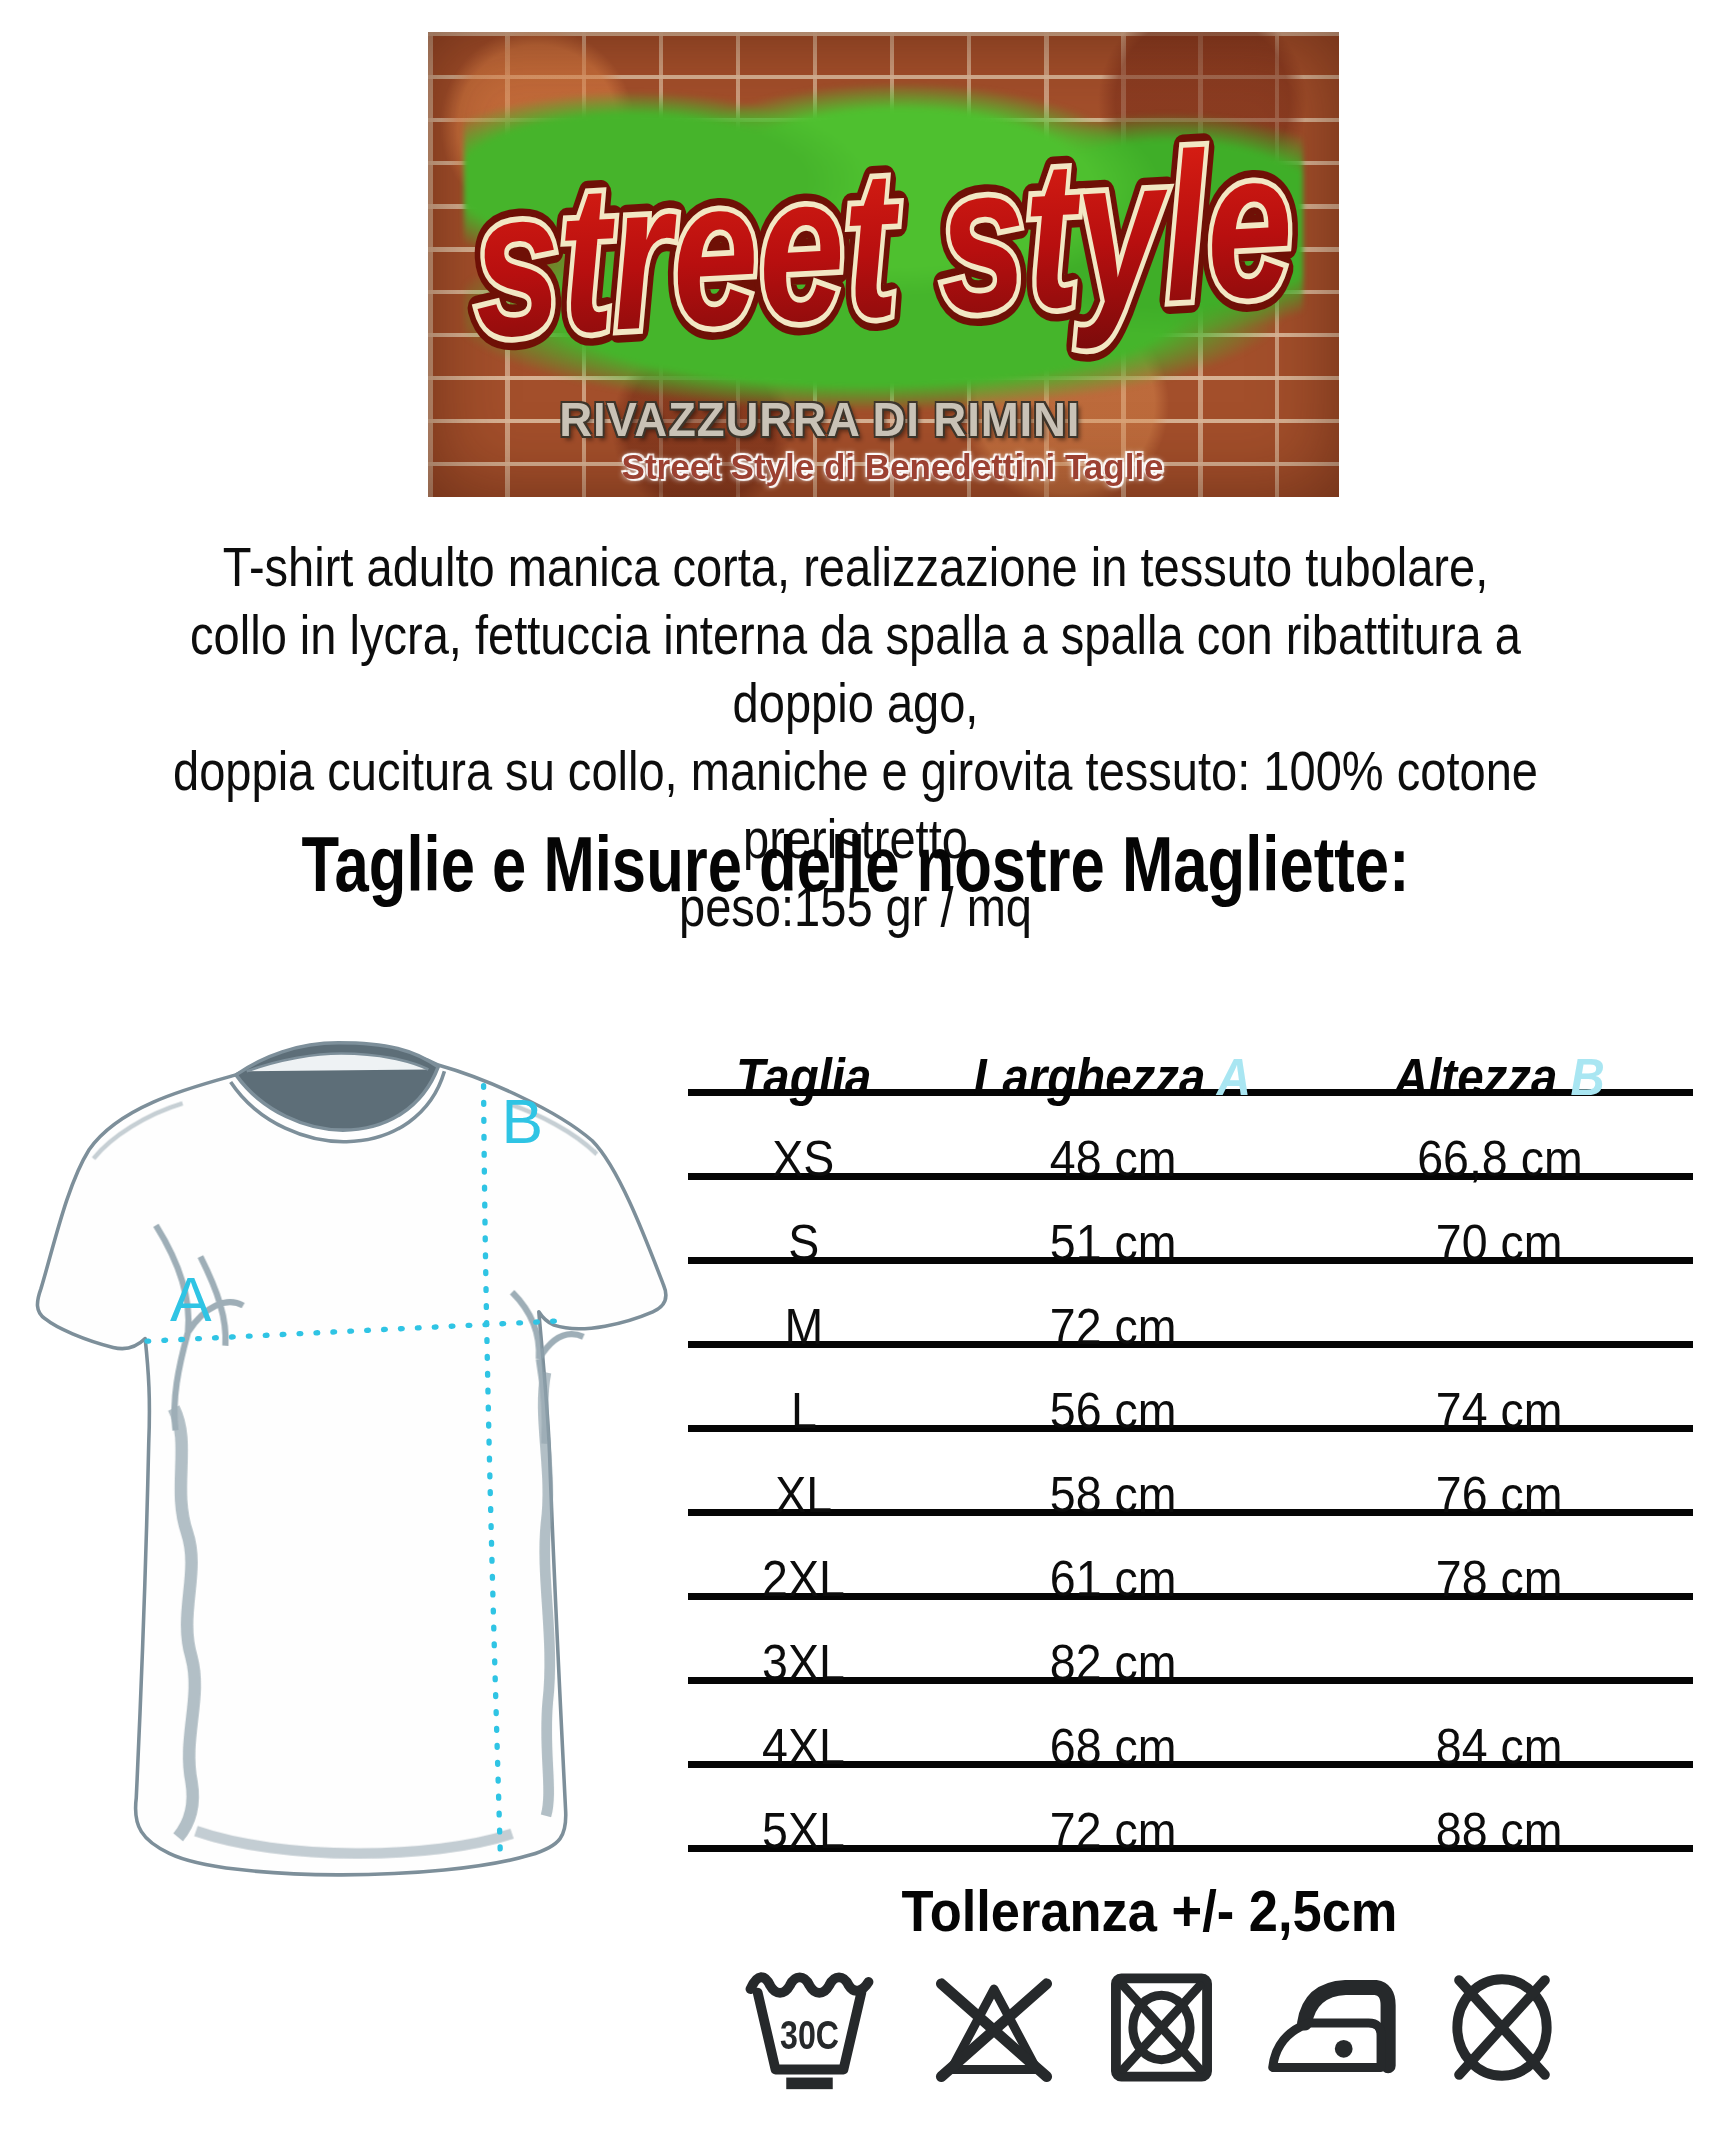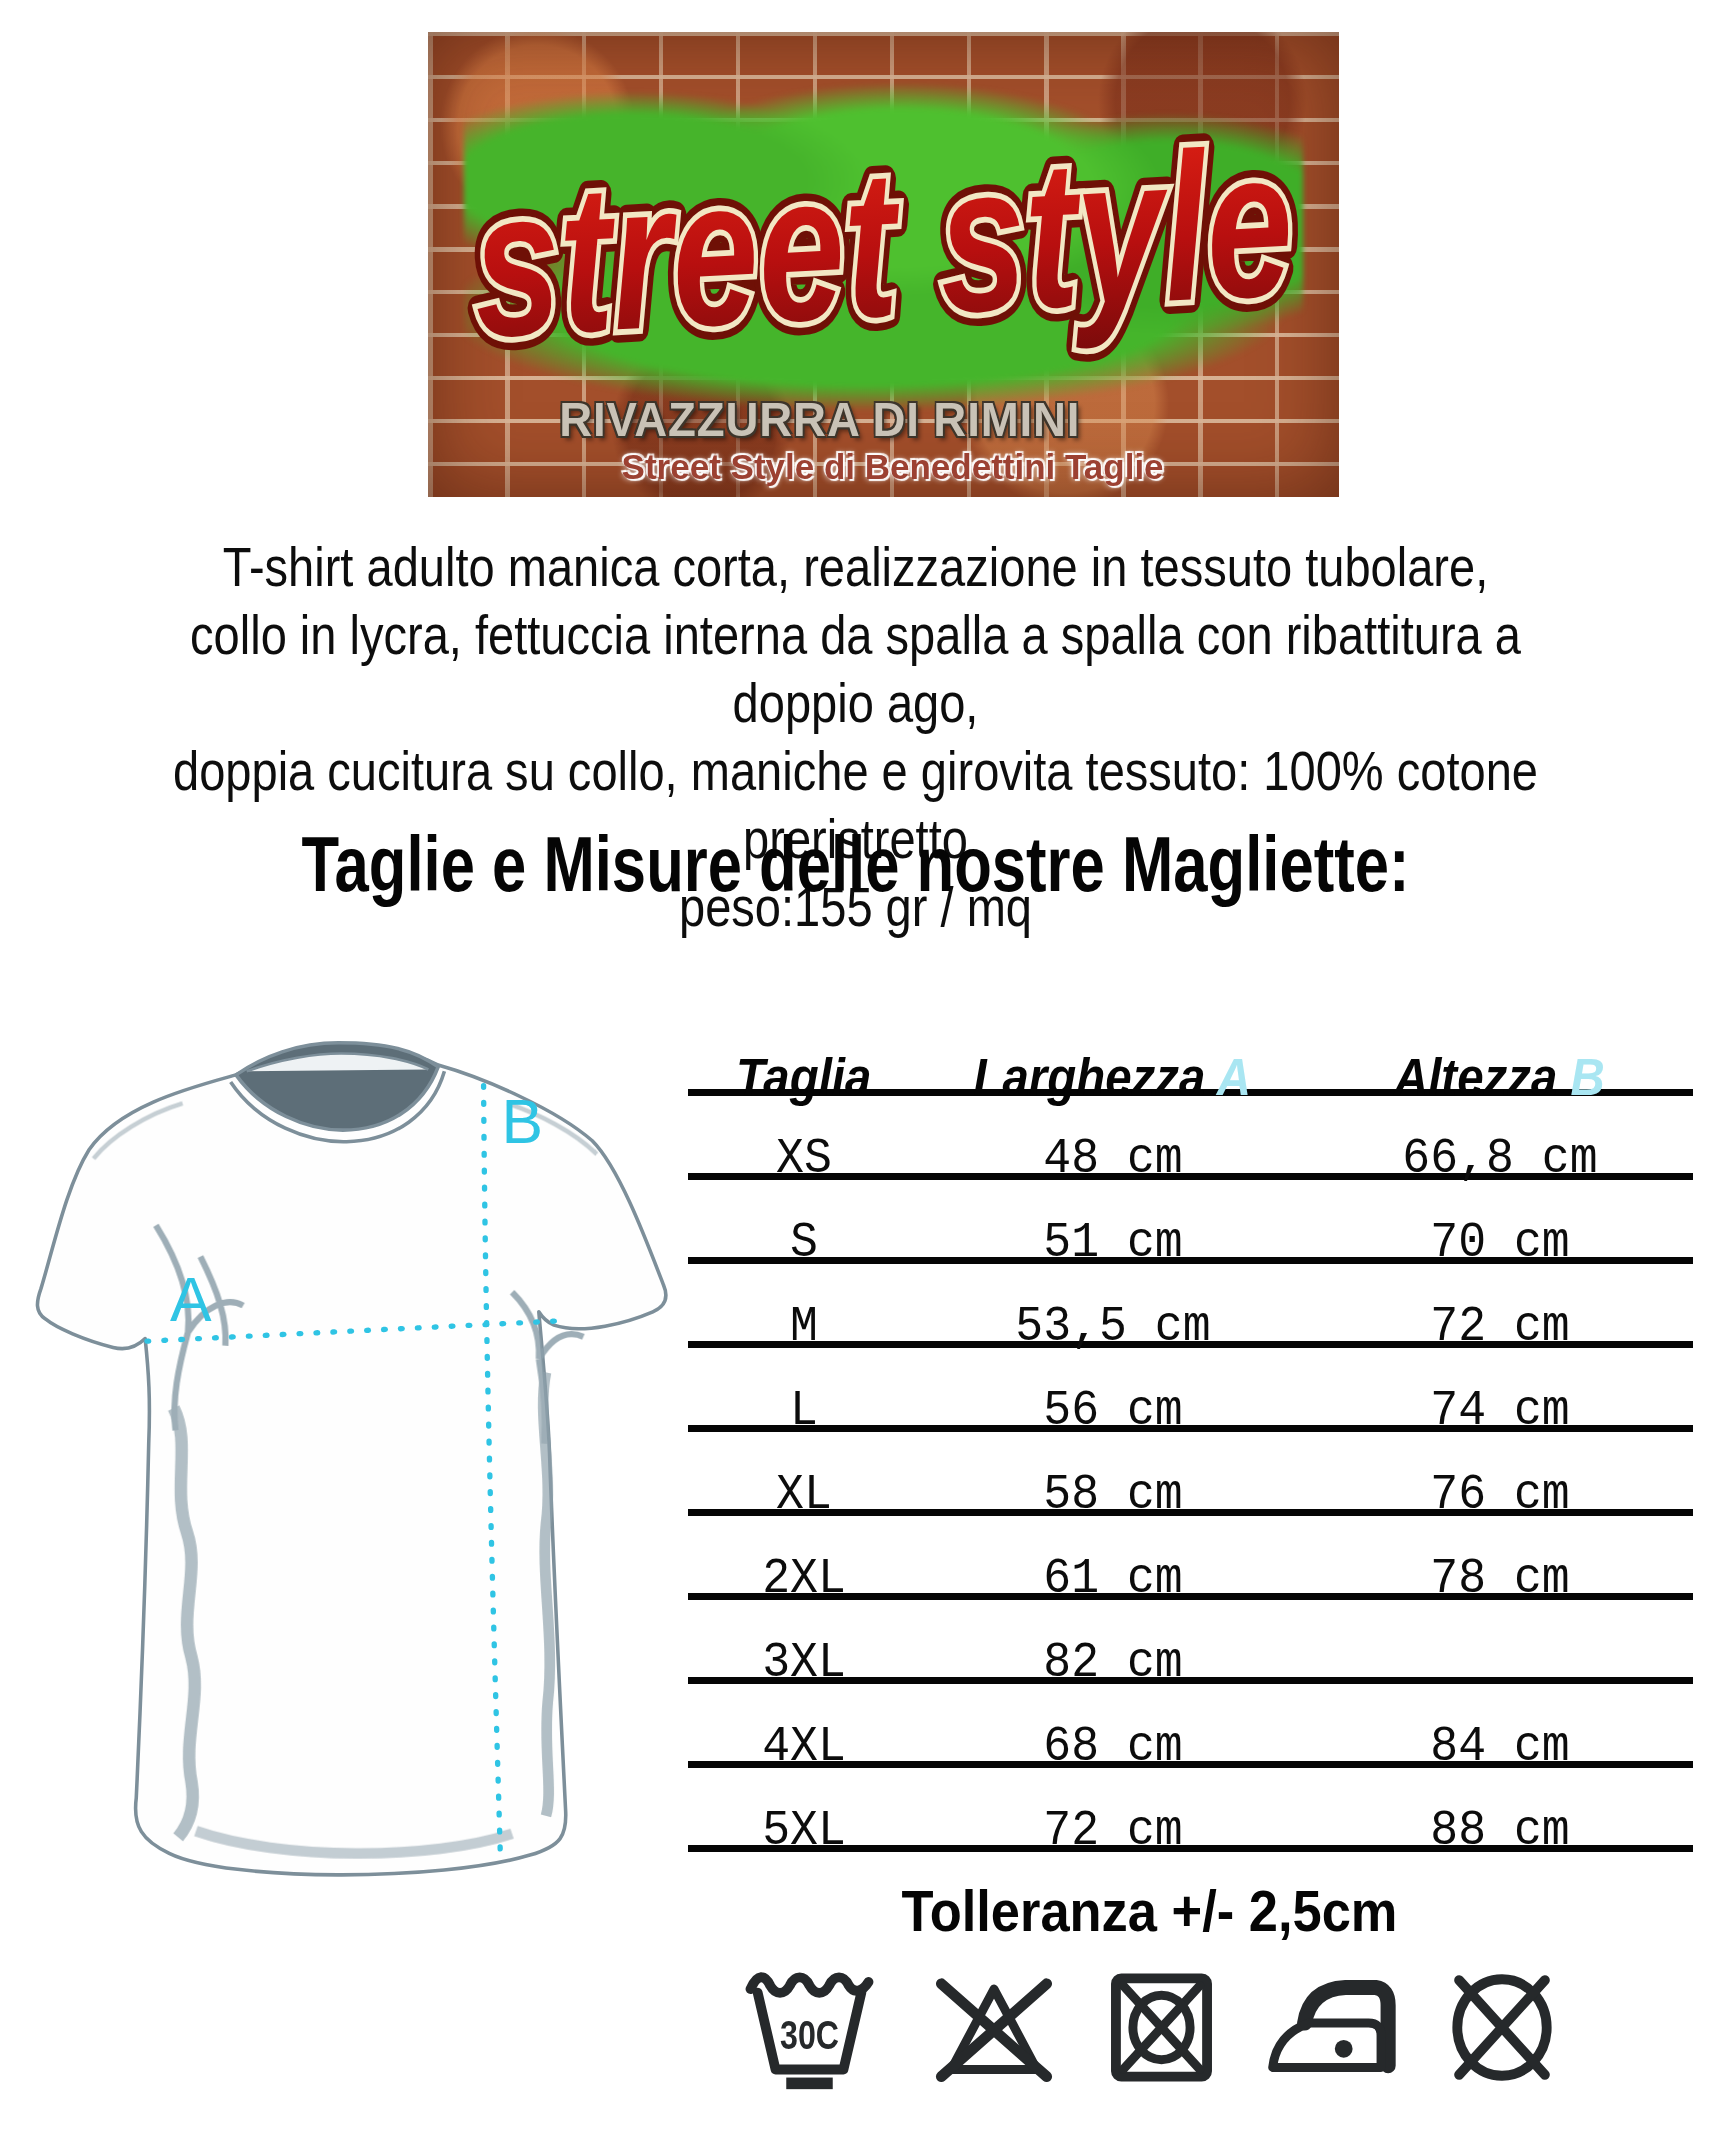--- a/index.html
+++ b/index.html
@@ -55,21 +55,21 @@
   .shirt { position:absolute; left:12.5px; top:1025px; }
 
   
   .size-table { position:absolute; left:688px; top:1018px; width:1005px; border-bottom:7.1px solid #050505; }
   .t-head { display:flex; height:71px; align-items:center; }
   .t-head .cell { font-style:italic; font-weight:bold; font-size:51px; color:#050505; }
   .t-row { display:flex; height:84px; border-top:7.1px solid #050505; align-items:center; }
   .cell { text-align:center;margin-top:48px; }
   .c1 { width:23%; } .c2 { width:38.5%; } .c3 { width:38.5%; }
   .cell-inner { display:inline-block; transform:scaleX(.93); }
-  .t-row .cell { font-size:50px; color:#0c0c0c;font-family:Liberation Mono, monospace; }
+  .t-row .cell { font-size:50px; color:#0c0c0c; }
   .accent-letter { font-style:italic; }
 
   
   .tolerance { position:absolute; left:646px; top:1878px; width:1007px; text-align:center;
     font-size:57px; font-weight:bold; color:#050505; transform:scaleX(.92); }
   .icons-row { position:absolute; left:646px; top:1964px; width:1007px; height:130px;
     display:flex; justify-content:center; align-items:flex-start; gap:46px; }
   .care-icon { flex:0 0 auto; }
 </style>
 </head>
@@ -163,21 +163,20 @@
     </div>
 
     <div class="t-row">
       <div class="cell c1"><span class="cell-inner">S</span></div>
       <div class="cell c2"><span class="cell-inner">51 cm</span></div>
       <div class="cell c3"><span class="cell-inner">70 cm</span></div>
     </div>
 
     <div class="t-row">
       <div class="cell c1"><span class="cell-inner">M</span></div>
-      <div class="cell c2"><span class="cell-inner">53,5 cm</span></div>
       <div class="cell c3"><span class="cell-inner">72 cm</span></div>
     </div>
 
     <div class="t-row">
       <div class="cell c1"><span class="cell-inner">L</span></div>
       <div class="cell c2"><span class="cell-inner">56 cm</span></div>
       <div class="cell c3"><span class="cell-inner">74 cm</span></div>
     </div>
 
     <div class="t-row">

